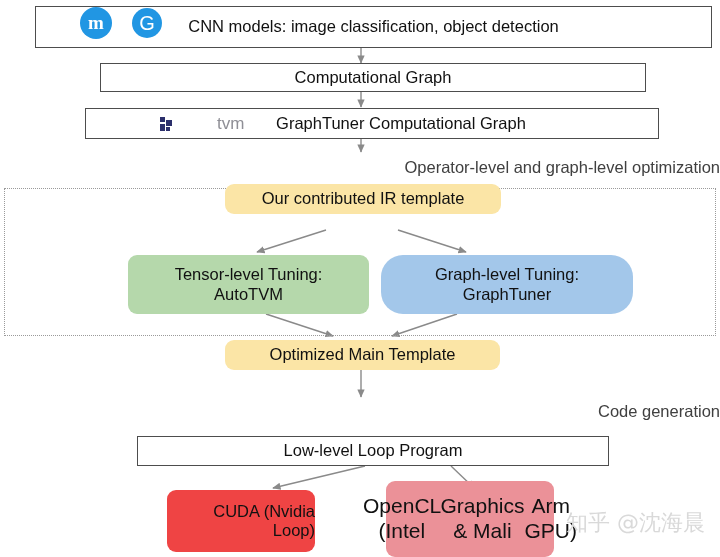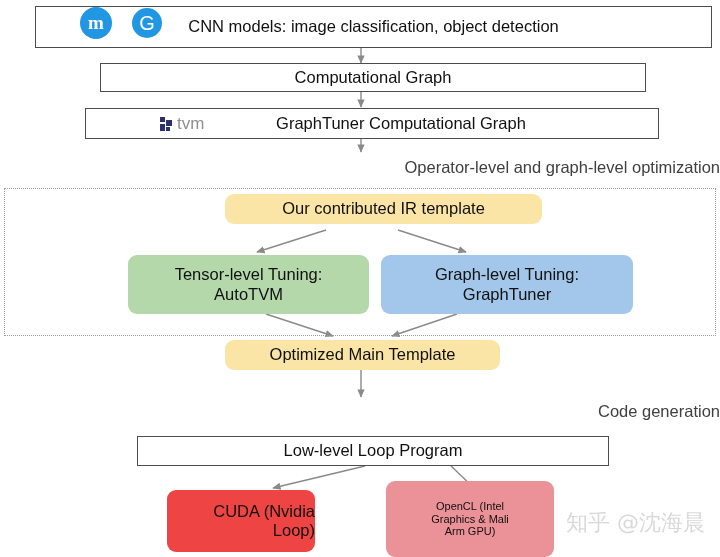--- a/index.html
+++ b/index.html
@@ -33,21 +33,21 @@
     border: 1.6px solid #4d4d4d;
     margin-left: 12px;
   }
   
   .round {
     border-radius: 9px;
     border: none;
   }
   .fill-yellow { background: #fbe5a6; }
   .fill-green  { background: #b5d8ab; }
-  .fill-blue   { background: #a3c7ea; }
+  .fill-blue   { background: #a3c7ea; border-radius: 22px; }
   .fill-gray   { background: #ef4444; align-items: flex-end; }
   .fill-red    { background: #eb9198; }
 
   .label-text {
     position: absolute;
     color: #404040;
     text-align: right;
     white-space: nowrap;
   }
 
@@ -101,20 +101,21 @@
   .tvm-squares i {
     position: absolute;
     display: block;
     background: #2b2f6b;
   }
   .tvm-word {
     font-family: "Liberation Sans", sans-serif;
     font-size: 17px;
     color: #8f8f96;
     letter-spacing: 0px;
+    margin-left: 40px;
   }
 
   .watermark {
     position: absolute;
     color: #d9d9d9;
     font-family: "DejaVu Sans", sans-serif;
     white-space: nowrap;
     user-select: none;
   }
 </style>
@@ -177,21 +178,21 @@
     </span>
     <span class="tvm-word">tvm</span>
   </div>
 
   <div class="label-text" style="left:0px; top:158px; width:720px; font-size:16.5px;">
     <span>Operator-level and graph-level optimization</span>
   </div>
 
   <div class="dotted-group" style="left:4px; top:188px; width:712px; height:148px;"></div>
 
-  <div class="node round fill-yellow" style="left:225px; top:194px; width:317px; height:30px; font-size:16.5px;">
+  <div class="node round fill-yellow" style="left:225px; top:184px; width:276px; height:30px; font-size:16.5px;">
     <span>Our contributed IR template</span>
   </div>
 
   <div class="node round fill-green" style="left:128px; top:255px; width:241px; height:59px; font-size:16.5px; flex-direction:column;">
     <span>Tensor-level Tuning:</span>
     <span>AutoTVM</span>
   </div>
 
   <div class="node round fill-blue" style="left:381px; top:255px; width:252px; height:59px; font-size:16.5px; flex-direction:column;">
     <span>Graph-level Tuning:</span>
@@ -208,21 +209,21 @@
 
   <div class="node rect" style="left:125px; top:436px; width:472px; height:30px; font-size:16.5px;">
     <span>Low-level Loop Program</span>
   </div>
 
   <div class="node round fill-gray" style="left:167px; top:490px; width:148px; height:62px; font-size:16.5px; flex-direction:column;">
     <span>CUDA (Nvidia</span>
     <span>Loop)</span>
   </div>
 
-  <div class="node round fill-red" style="left:386px; top:481px; width:168px; height:76px; font-size:11px; flex-direction:column;">
+  <div class="node round fill-red" style="left:386px; top:481px; width:168px; height:76px; font-size:21px; flex-direction:row;">
     <span>OpenCL (Intel</span>
     <span>Graphics &amp; Mali</span>
     <span>Arm GPU)</span>
   </div>
 
   <div class="watermark" style="left:566px; top:508px; font-size:22px;">
     <span>知乎 @沈海晨</span>
   </div>
 
 </div>

